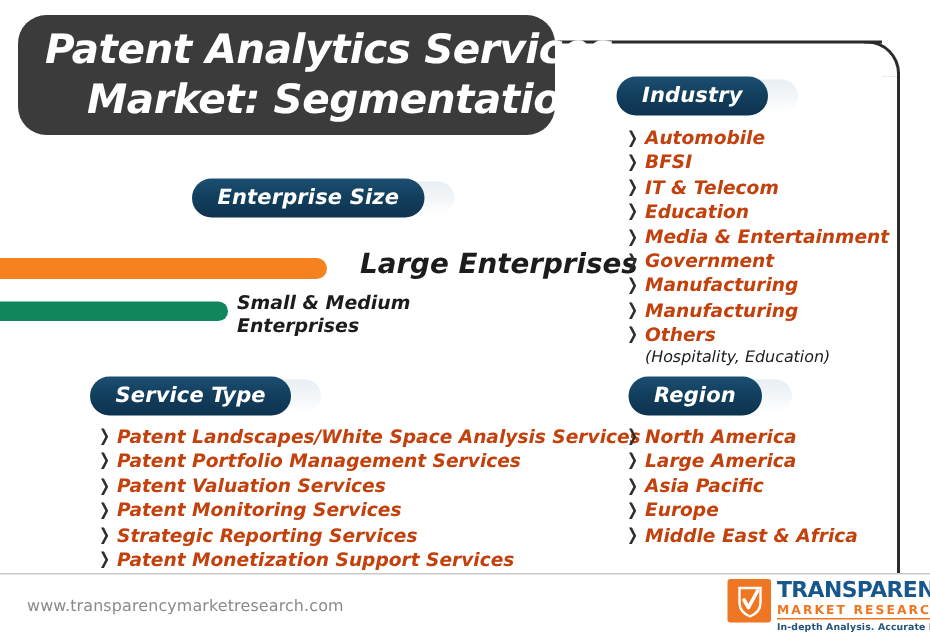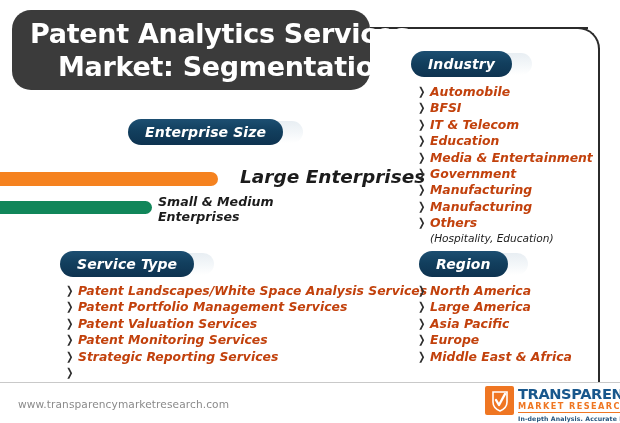--- a/index.html
+++ b/index.html
@@ -62,20 +62,21 @@
     box-sizing: border-box;
   }
   .title-line {
     color: #ffffff;
     font-family: "DejaVu Sans", sans-serif;
     font-weight: bold;
     font-size: 27px;
     line-height: 33px;
     letter-spacing: -0.3px;
     white-space: nowrap;
+    font-style: italic;
   }
   .title-line.second { padding-left: 28px; }
 
   
   .pill {
     position: absolute;
     height: 24px;
     display: flex;
     align-items: center;
   }
@@ -356,20 +357,21 @@
     <div class="list-item">
       <span class="bullet">❯</span>
       <span class="item-label">Patent Monitoring Services</span>
     </div>
     <div class="list-item">
       <span class="bullet">❯</span>
       <span class="item-label">Strategic Reporting Services</span>
     </div>
     <div class="list-item">
       <span class="bullet">❯</span>
+      <span class="item-label">Patent Monetization Support Services</span>
     </div>
   </div>
 
   <div class="pill" style="left:419px; top:252px;">
     <div class="pill-tail"></div>
     <div class="pill-body">
       <span class="pill-label">Region</span>
     </div>
   </div>
   <div class="list" style="left:418px; top:283px;">

